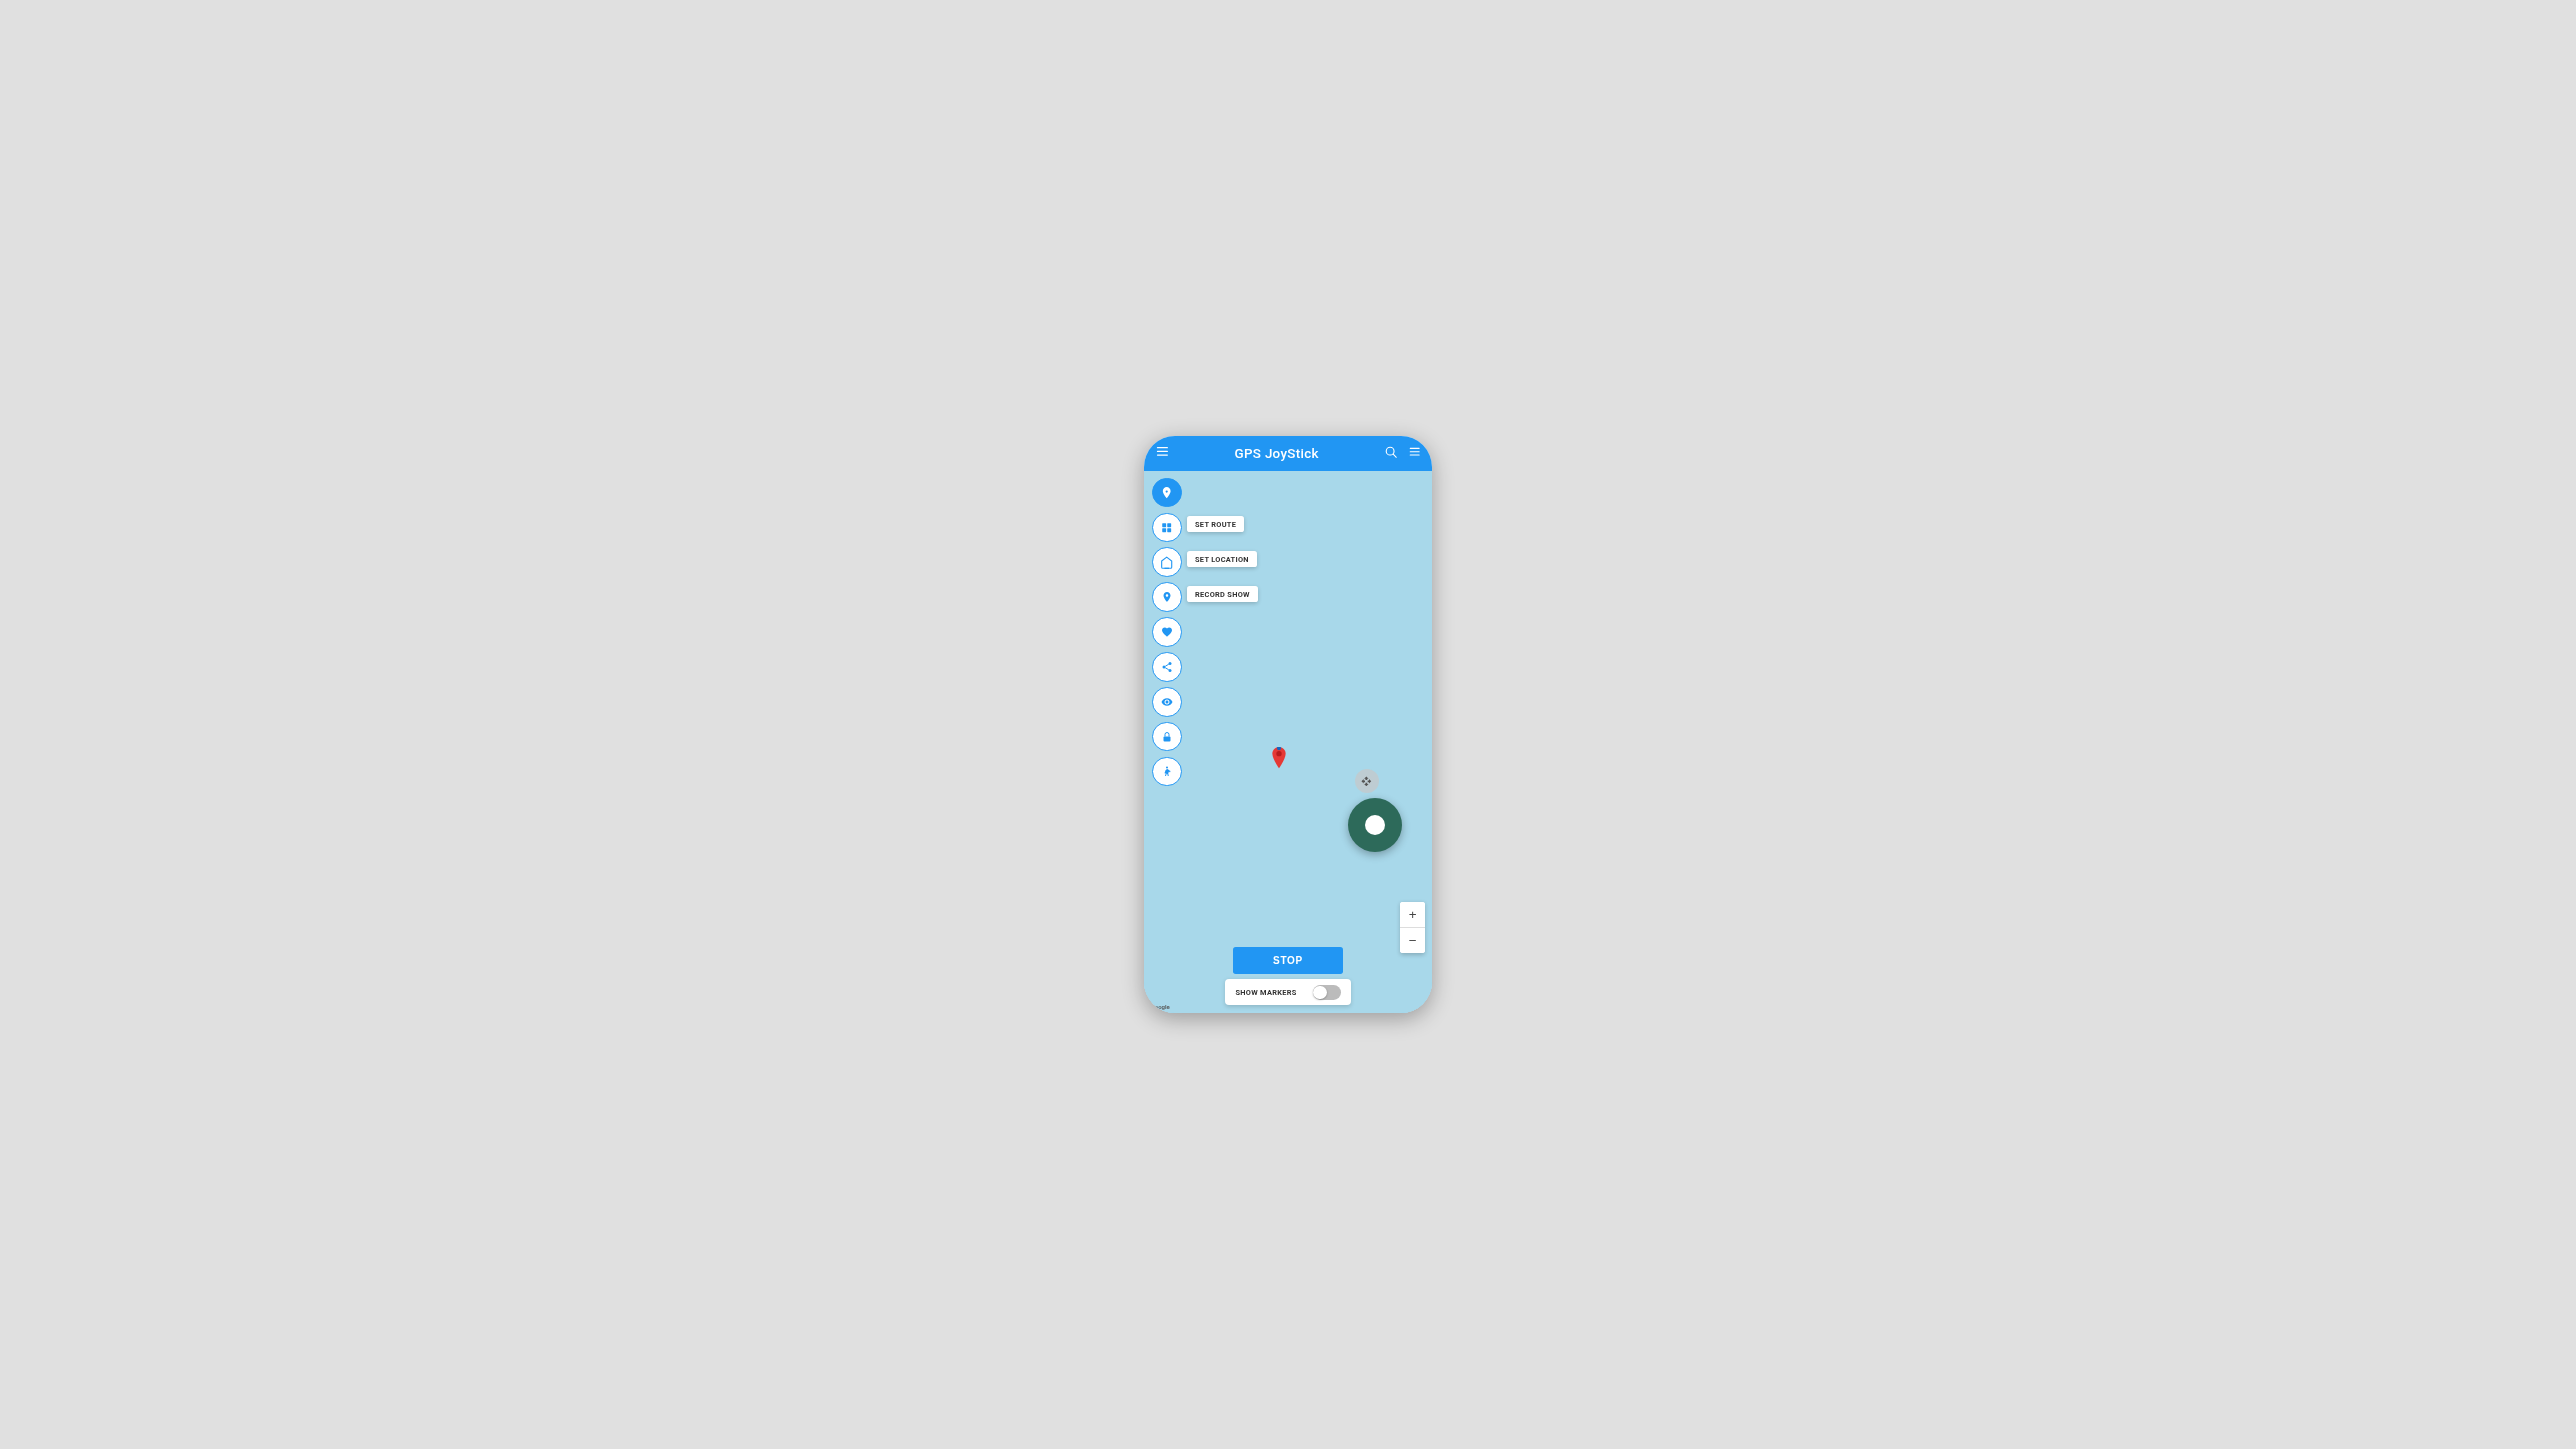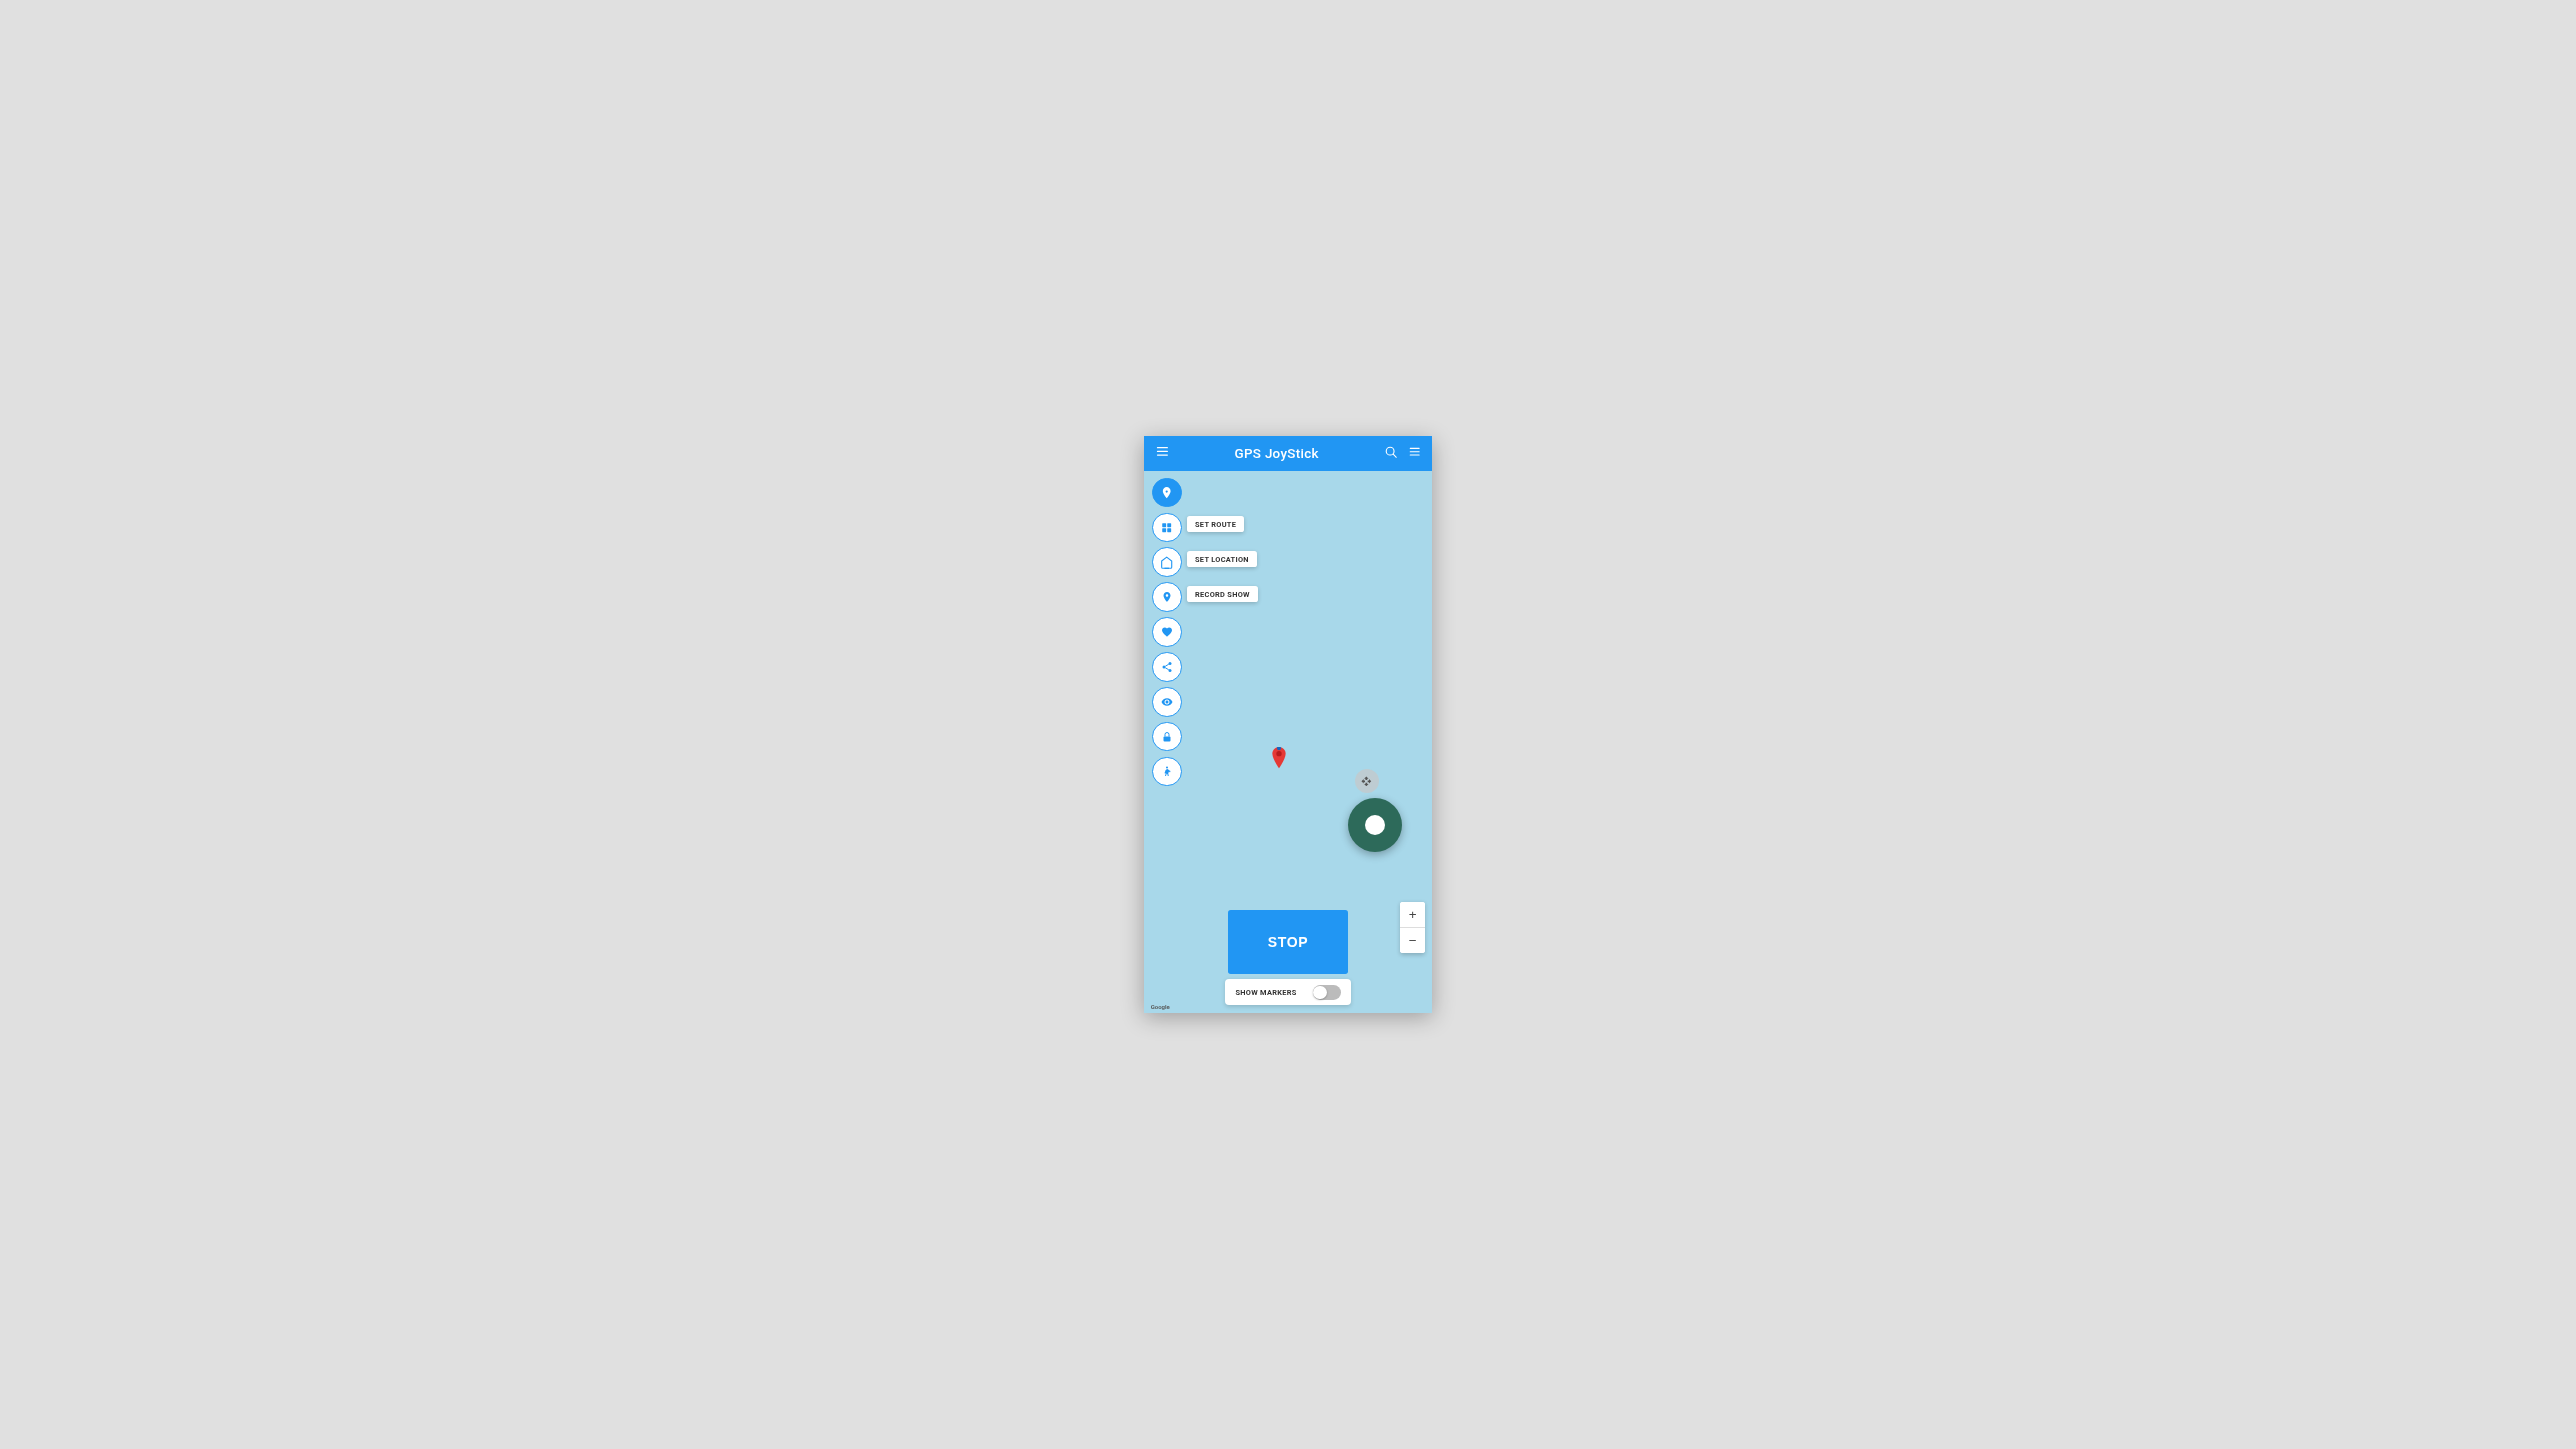--- a/index.html
+++ b/index.html
@@ -13,20 +13,21 @@
       font-family: 'Roboto', Arial, sans-serif;
     }
 
     .phone-container {
       width: 288px;
       height: 577px;
       background: #fff;
       overflow: hidden;
       position: relative;
       box-shadow: 0 5.4px 21.5px rgba(0,0,0,0.3);
+      border-radius: 31px;
     }
 
     
     .header {
       background: #2196F3;
       height: 35px;
       display: flex;
       align-items: center;
       justify-content: space-between;
       padding: 0 10.7px;
@@ -177,22 +178,22 @@
       display: flex;
       flex-direction: column;
       align-items: center;
       gap: 5.4px;
     }
 
     .stop-btn {
       background: #2196F3;
       color: white;
       border: none;
-      padding: 24px 40px;
-      font-size: 14px;
+      padding: 8px 40px;
+      font-size: 10px;
       font-weight: 700;
       border-radius: 2.7px;
       cursor: pointer;
       letter-spacing: 0.7px;
     }
 
     .show-markers-row {
       background: white;
       border-radius: 4px;
       padding: 5.4px 10.7px;

